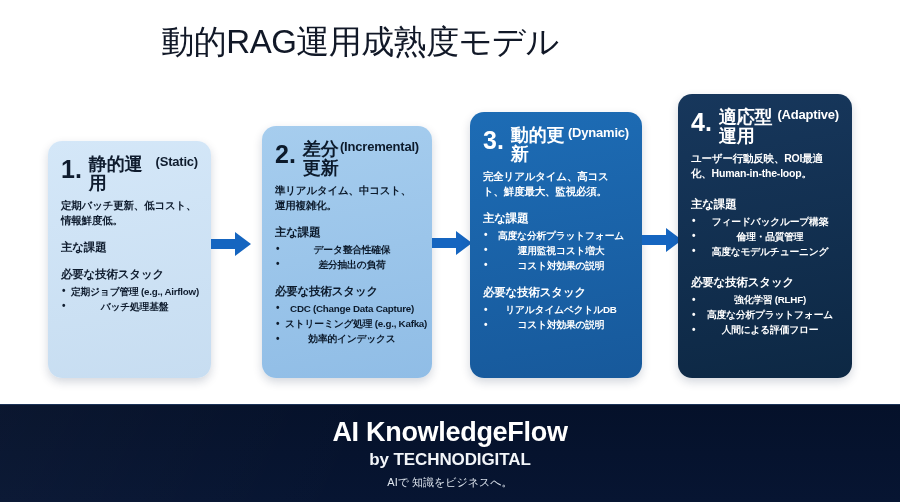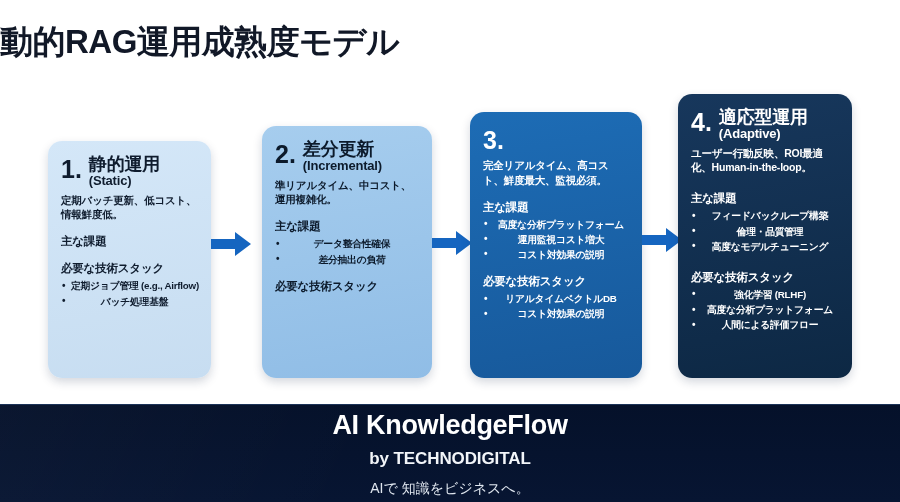--- a/index.html
+++ b/index.html
@@ -22,23 +22,23 @@
     height: 502px;
     background: #ffffff;
   }
 
   
   .title {
     position: absolute;
     top: 20px;
     left: 0;
     width: 720px;
-    text-align: left;
+    text-align: center;
     font-size: 33px;
-    font-weight: 700;
+    font-weight: 400;
     letter-spacing: -0.5px;
     color: #111827;
   }
 
   
   .card {
     position: absolute;
     border-radius: 14px;
     padding: 14px 13px 12px 13px;
     overflow: hidden;
@@ -64,21 +64,21 @@
     gap: 7px;
     margin-bottom: 5px;
   }
   .card-num {
     font-size: 25px;
     font-weight: 700;
     line-height: 0.95;
     flex: 0 0 auto;
     padding-top: 3px;
   }
-  .card-titles { display: flex; flex-direction: column; line-height: 1.05; }
+  .card-titles { display: flex; flex-direction: row; line-height: 1.05; }
   .card-title-ja { font-size: 18px; font-weight: 700; letter-spacing: -0.2px; }
   .card-title-en { font-size: 13px; font-weight: 700; letter-spacing: -0.2px; }
 
   .card-desc {
     font-size: 10.5px;
     font-weight: 700;
     line-height: 1.42;
     margin-top: 0;
     letter-spacing: -0.2px;
   }
@@ -130,37 +130,37 @@
     height: 98px;
     background: #05112a;
     background-image:
       linear-gradient(115deg, rgba(255,255,255,0.022) 0%, rgba(255,255,255,0) 42%),
       linear-gradient(#05112a, #071532);
     border-top: 1px solid #1b3257;
     display: flex;
     flex-direction: column;
     align-items: center;
     justify-content: center;
-    gap: 7px;
+    gap: 1px;
   }
   .footer-brand {
     font-size: 27px;
     font-weight: 700;
     color: #ffffff;
     letter-spacing: -0.3px;
   }
   .footer-by {
     font-size: 17px;
     font-weight: 700;
     color: #f2f5f9;
     letter-spacing: -0.1px;
     margin-top: 1px;
   }
   .footer-tag {
-    font-size: 14px;
+    font-size: 11px;
     font-weight: 400;
     color: #dfe6ef;
     margin-top: 4px;
   }
 </style>
 </head>
 <body>
 
 <div class="canvas">
 
@@ -197,31 +197,40 @@
         <div class="card-title-en">(Incremental)</div>
       </div>
     </div>
     <div class="card-desc">準リアルタイム、中コスト、運用複雑化。</div>
     <div class="section-head">主な課題</div>
     <ul class="bullets">
       <li>データ整合性確保</li>
       <li>差分抽出の負荷</li>
     </ul>
     <div class="section-head">必要な技術スタック</div>
+    <ul class="bullets">
+      <li>CDC (Change Data Capture)</li>
+      <li>ストリーミング処理 (e.g., Kafka)</li>
+      <li>効率的インデックス</li>
+    </ul>
   </div>
 
   <div class="arrow arrow-2">
     <svg viewBox="0 0 40 26" xmlns="http://www.w3.org/2000/svg" aria-hidden="true">
       <path d="M0 8 H24 V1 L40 13 L24 25 V18 H0 Z" fill="#1565C0"></path>
     </svg>
   </div>
 
   <div class="card card-3">
     <div class="card-head">
       <div class="card-num">3.</div>
+      <div class="card-titles">
+        <div class="card-title-ja">動的更新</div>
+        <div class="card-title-en">(Dynamic)</div>
+      </div>
     </div>
     <div class="card-desc">完全リアルタイム、高コスト、鮮度最大、監視必須。</div>
     <div class="section-head">主な課題</div>
     <ul class="bullets">
       <li>高度な分析プラットフォーム</li>
       <li>運用監視コスト増大</li>
       <li>コスト対効果の説明</li>
     </ul>
     <div class="section-head">必要な技術スタック</div>
     <ul class="bullets">

